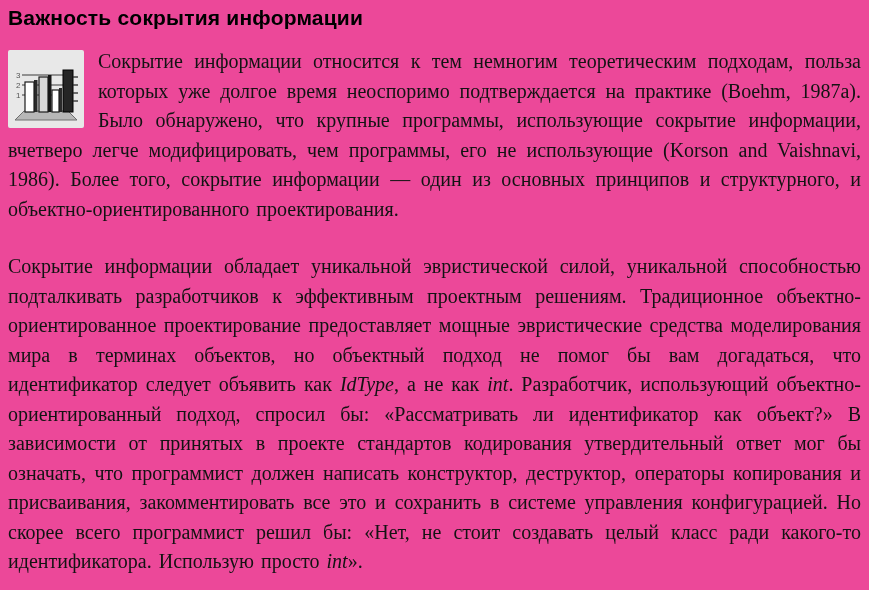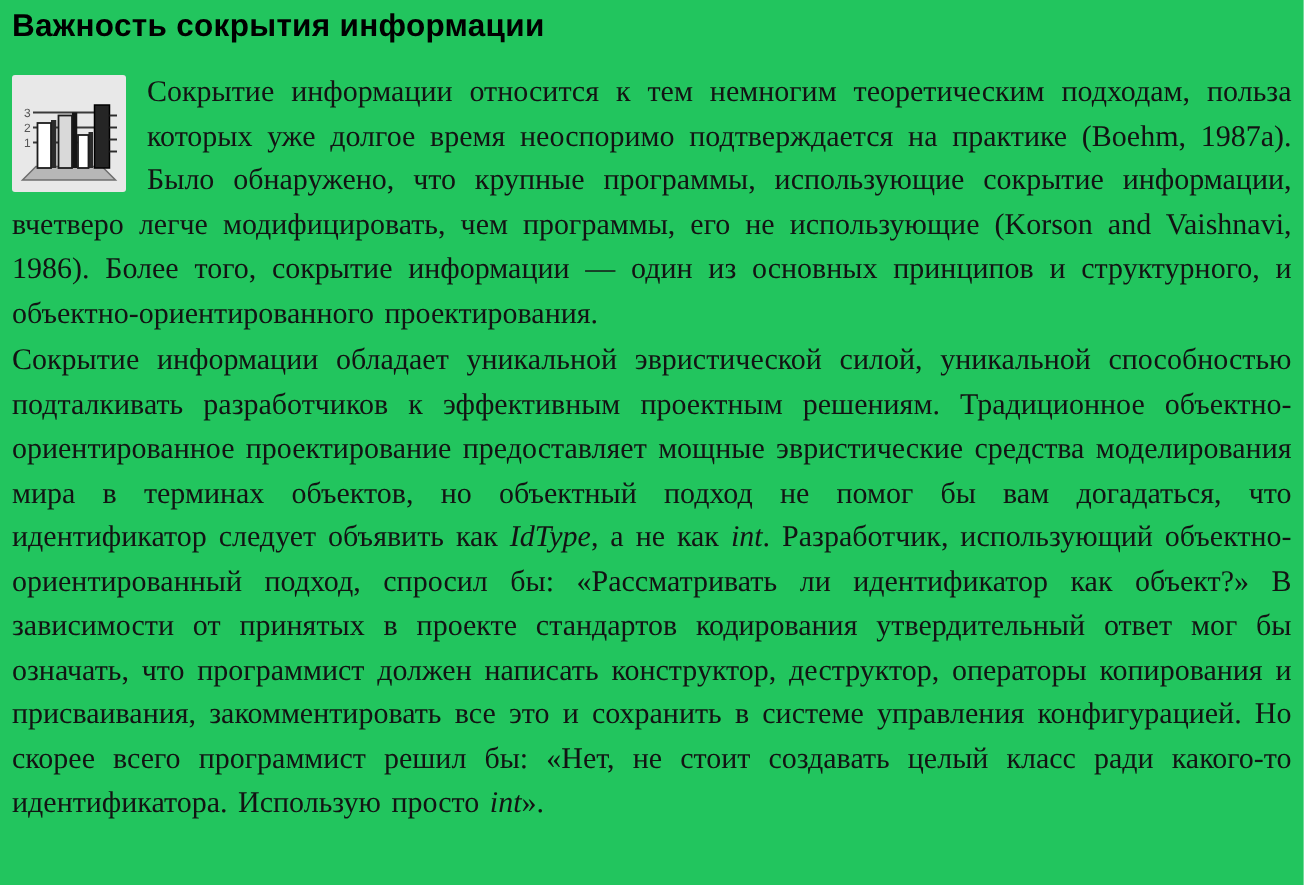--- a/index.html
+++ b/index.html
@@ -8,42 +8,42 @@
     background: #ffffff;
     width: 869px;
     height: 590px;
     overflow: hidden;
   }
   .page {
     box-sizing: border-box;
     width: 869px;
     height: 590px;
     padding: 5px 8px 0 8px;
-    background: #22c55e;
+    background: #ec4899;
   }
   .heading {
     font-family: "Liberation Sans", "DejaVu Sans", sans-serif;
     font-weight: bold;
     font-size: 21px;
     line-height: 26px;
     color: #000000;
     margin: 0 0 16px 0;
     letter-spacing: 0.2px;
   }
   .para {
     font-family: "Liberation Serif", "DejaVu Serif", serif;
     font-size: 20px;
     line-height: 29.5px;
     color: #131313;
     text-align: justify;
     word-spacing: 2px;
     margin: 0;
   }
   .para + .para {
-    margin-top: 2px;
+    margin-top: 28px;
   }
   .para .it {
     font-style: italic;
   }
   .icon-box {
     float: left;
     width: 76px;
     height: 78px;
     background: #e8e8e8;
     border-radius: 2px;

